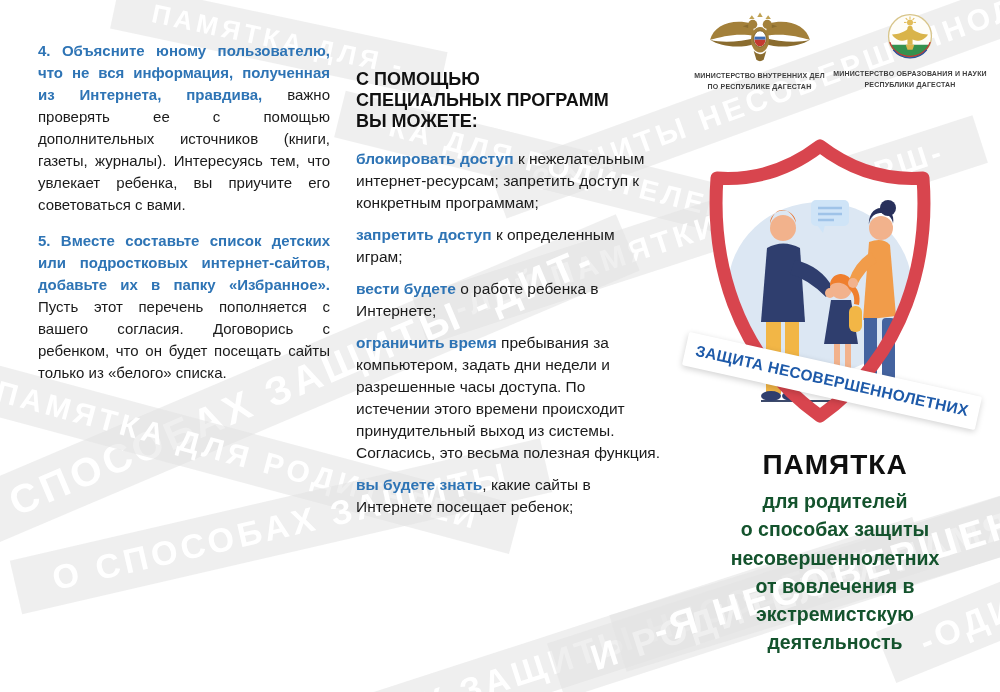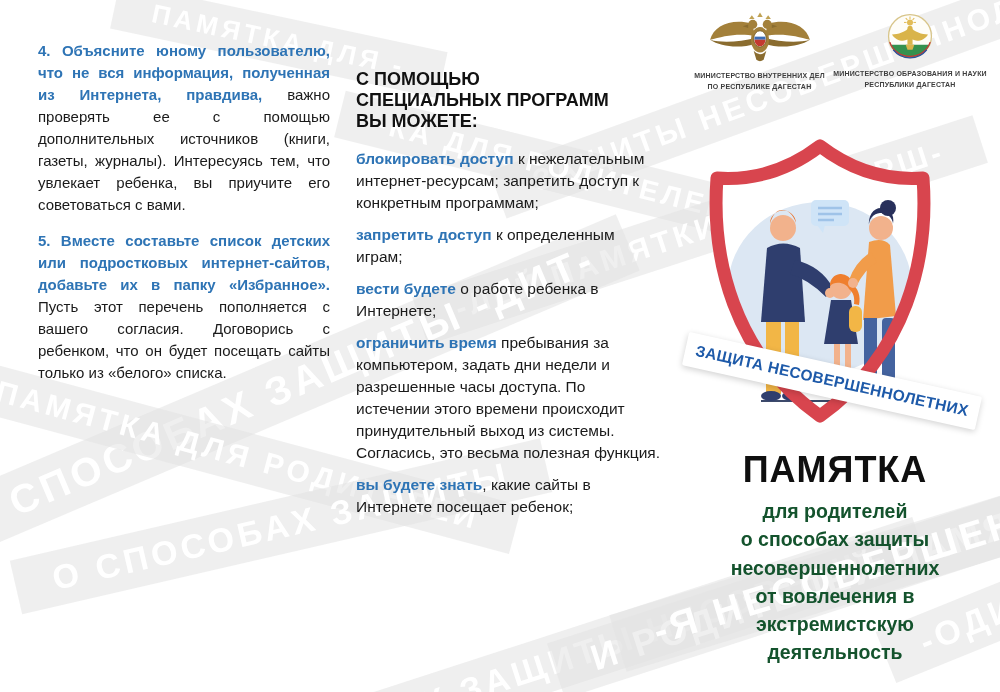--- a/index.html
+++ b/index.html
@@ -38,21 +38,21 @@
   .logo-edu{left:830px;top:12px;width:160px;}
   .logo .cap{margin-top:3px;font-size:7px;font-weight:bold;color:#3e3e3e;line-height:1.5;
          white-space:pre-line;letter-spacing:.2px;}
   .shield-wrap{position:absolute;left:703px;top:136px;width:234px;height:292px;z-index:1;}
   .banner{position:absolute;left:682px;top:364px;width:300px;height:34px;z-index:3;
           background:#fff;border-radius:2px;box-shadow:0 2px 6px rgba(0,0,0,.18);
           transform:rotate(12.5deg);text-align:center;}
   .banner span{display:inline-block;line-height:34px;font-weight:bold;font-size:15.5px;
           color:#1E5AA9;letter-spacing:.3px;}
   .title-block{position:absolute;left:683px;top:449px;width:304px;text-align:center;z-index:2;}
-  .title-block h1{margin:0 0 6px 0;font-size:36px;letter-spacing:1px;color:#0f0f0f;}
+  .title-block h1{margin:0 0 6px 0;font-size:28px;letter-spacing:1px;color:#0f0f0f;}
   .subtitle{font-size:19.5px;font-weight:bold;line-height:1.45;color:#14532d;white-space:pre-line;}
 </style>
 </head>
 <body>
 
 <div class="page">
 
   <div class="wm">
     <div class="wb wb1">ПАМЯТКА ДЛЯ -</div>
     <div class="wb wb2">ЗАЩИТЫ НЕСОВЕРШЕННОЛЕТНИХ</div>

